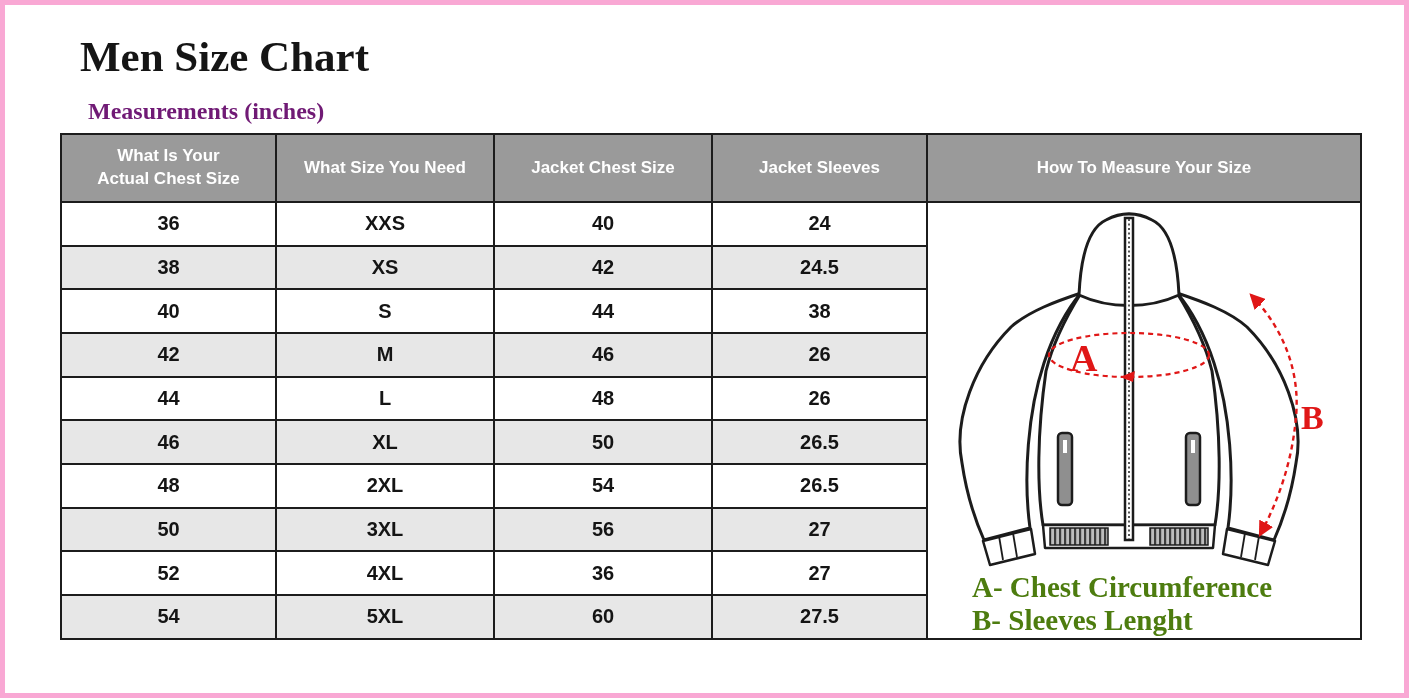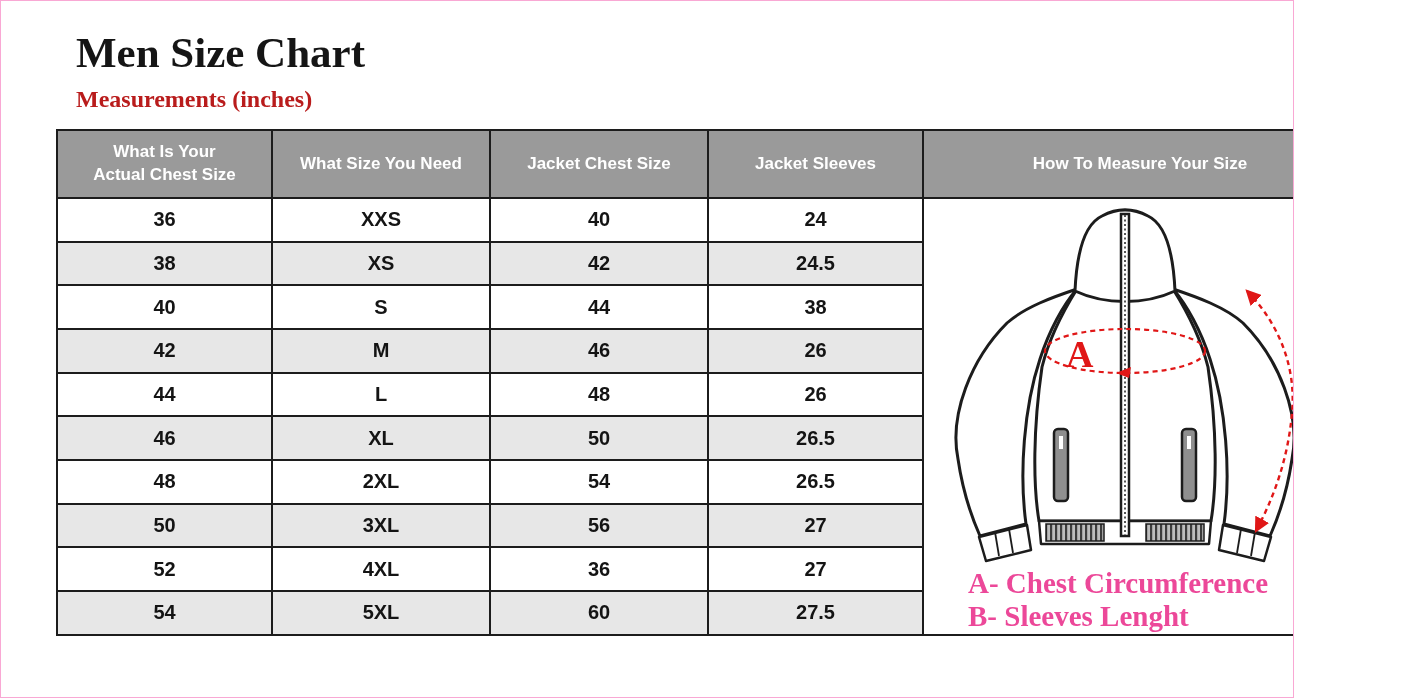--- a/index.html
+++ b/index.html
@@ -1,34 +1,34 @@
 <!DOCTYPE html>
 <html style="--header-bg: #9a9a9a; --row-alt-bg: #e7e7e7; --accent-red: #e01717; --line-dark: #1c1c1c;"><head>
 <meta charset="utf-8">
 <style>
   html,body{margin:0;padding:0;background:#fff;}
   .canvas{
     position:relative;
-    width:1294px;height:698px;
+    width:1409px;height:698px;
     background:#ffffff;
-    border:1px solid #f9a8d4;
+    border:5px solid #f9a8d4;
     box-sizing:border-box;
     font-family:"Liberation Sans",sans-serif;
     overflow:hidden;
   }
   .page-title{
     position:absolute;left:75px;top:30px;margin:0;
     font-family:"Liberation Serif",serif;
     font-size:43px;font-weight:bold;color:#151515;
     letter-spacing:0px;line-height:1;
   }
   .page-subtitle{
-    position:absolute;left:75px;top:86px;margin:0;
+    position:absolute;left:75px;top:86px;margin:8px;
     font-family:"Liberation Serif",serif;
-    font-size:24px;font-weight:bold;color:#b91c1c;
+    font-size:24px;font-weight:bold;color:#701a75;
     line-height:1;
   }
   table.size-chart{
     position:absolute;left:55px;top:128px;
     width:1300px;
     border-collapse:collapse;
     table-layout:fixed;
   }
   .size-chart th, .size-chart td{
     border:2px solid var(--line-dark,#1c1c1c);
@@ -59,21 +59,21 @@
     vertical-align:top;
     padding:0;
   }
   .measure-panel{display:flex;flex-direction:column;height:100%;}
   .jacket-svg{display:block;margin:2px auto 0 auto;}
   .legend{
     padding:4px 0 0 44px;
     font-family:"Liberation Serif",serif;
     font-size:29px;
     font-weight:bold;
-    color:#ec4899;
+    color:#4d7c0f;
     line-height:1.15;
     text-align:left;
   }
 </style>
 </head>
 <body>
 
 <div class="canvas">
 
   <h1 class="page-title">Men Size Chart</h1>

